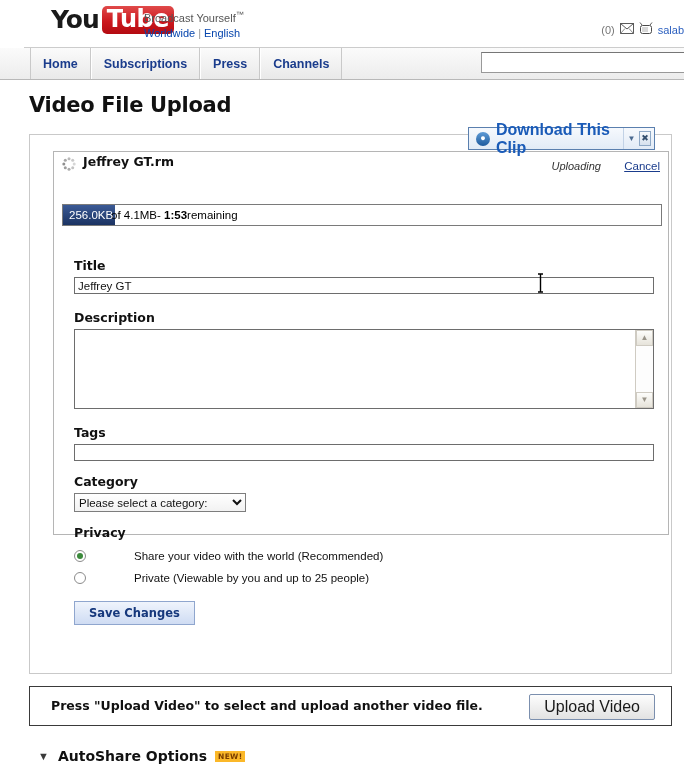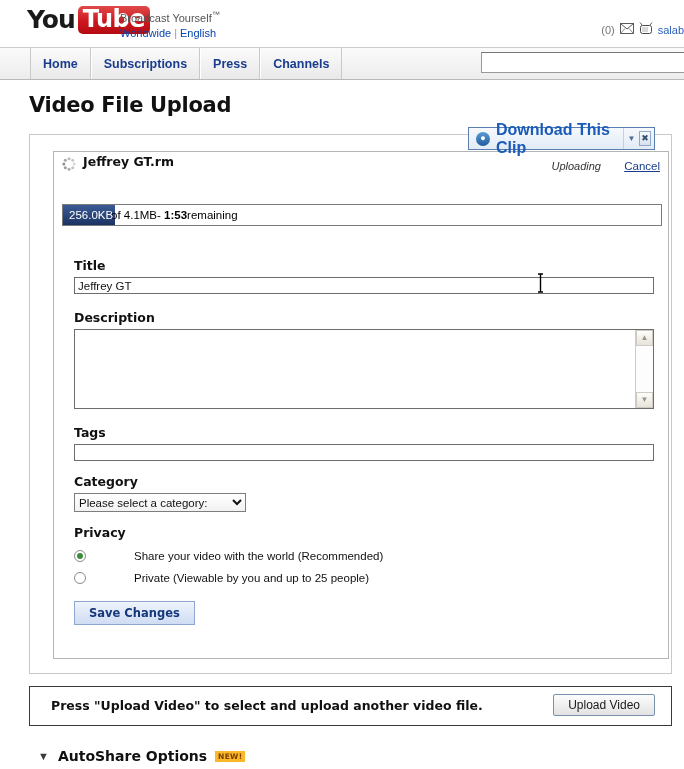--- a/index.html
+++ b/index.html
@@ -14,20 +14,21 @@
     position: relative;
     overflow: hidden;
   }
 
   
   #masthead {
     position: relative;
     height: 47px;
     background: #fff;
     border-bottom: 1px solid #ccc;
+    margin-left: 24px;
   }
   #logo-wrap {
     position: absolute;
     left: 27px; top: 6px;
     display: flex; align-items: center;
   }
   .logo-you {
     font-family: "DejaVu Sans", sans-serif;
     font-weight: bold;
     font-size: 25px;
@@ -136,21 +137,21 @@
     box-sizing: border-box;
     border: 1px solid #c9c9c9;
     background: #fff;
   }
 
   
   #upload-panel {
     position: absolute;
     left: 23px; top: 16px;
     width: 616px;
-    height: 508px;
+    height: 384px;
     box-sizing: border-box;
     border: 1px solid #b5b5b5;
     background: #fff;
   }
   #upload-head {
     position: relative;
     height: 30px;
   }
   #spinner {
     position: absolute;
@@ -411,21 +412,21 @@
     font-family: "DejaVu Sans", sans-serif;
     font-weight: bold;
     font-size: 12.5px;
     color: #111;
   }
   #upload-video-btn {
     position: absolute;
     right: 16px; top: 7px;
     padding: 3px 14px;
     font-family: "Liberation Sans", sans-serif;
-    font-size: 12px;
+    font-size: 16px;
     color: #1a1a1a;
     background: linear-gradient(to bottom, #fdfdfd 0%, #e2e2e2 100%);
     border: 1px solid #7b8fae;
     border-radius: 2px;
     cursor: pointer;
   }
 
   
   #autoshare {
     position: absolute;

